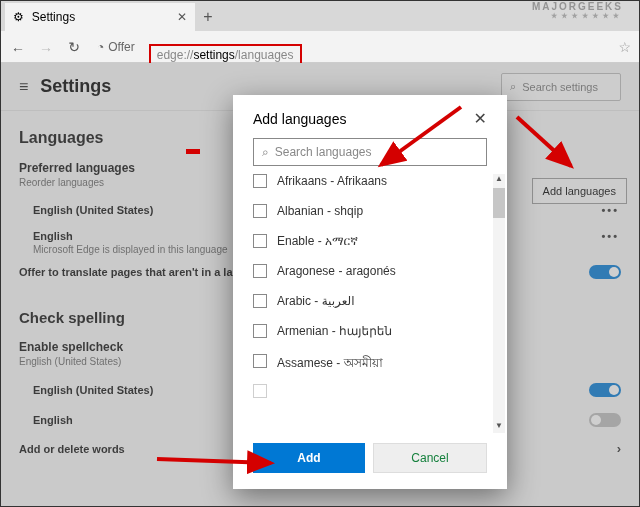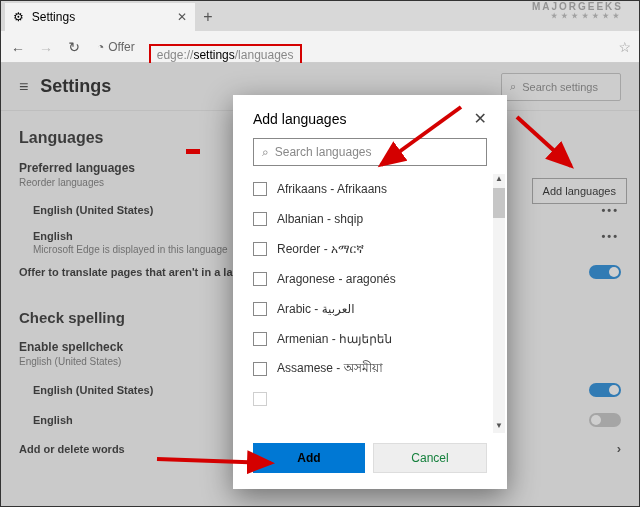--- a/index.html
+++ b/index.html
@@ -45,29 +45,29 @@
 
   .addlang-btn { position: absolute; right: 12px; top: 115px; border: 1px solid #999; background: rgba(255,255,255,0.5); font-size: 11px; padding: 6px 10px; }
 
   
   .dialog { position: absolute; left: 232px; top: 94px; width: 274px; height: 394px; background: #fff; box-shadow: 0 8px 28px rgba(0,0,0,0.45); display: flex; flex-direction: column; }
   .dlg-hdr { padding: 14px 20px 10px; display: flex; align-items: center; }
   .dlg-title { font-size: 14px; font-weight: 400; }
   .dlg-x { margin-left: auto; font-size: 16px; color: #444; }
   .dlg-search { margin: 0 20px 8px; border: 1px solid #888; height: 28px; display: flex; align-items: center; padding: 0 8px; font-size: 12px; color: #888; gap: 6px; }
   .dlg-list { flex: 1; overflow: hidden; padding: 0 14px 0 20px; position: relative; }
-  .dlg-item { display: flex; align-items: center; height: 30px; font-size: 12px; color: #333; gap: 10px; }
+  .dlg-item { display: flex; align-items: flex-start; height: 30px; font-size: 12px; color: #333; gap: 10px; }
   .chk { width: 14px; height: 14px; border: 1px solid #888; }
   .scrollbar { position: absolute; right: 2px; top: 0; width: 12px; height: 100%; background: #f3f3f3; }
   .scrollthumb { width: 12px; height: 30px; background: #c6c6c6; margin-top: 14px; }
   .scrollarrow { position: absolute; left: 0; width: 12px; height: 12px; text-align: center; font-size: 8px; color: #555; background: #f3f3f3;}
   .sa-up { top: 0; } .sa-dn { bottom: 0; }
   .dlg-btns { display: flex; gap: 8px; padding: 10px 20px 16px; }
   .btn { flex: 1; height: 30px; font-size: 12px; display: flex; align-items: center; justify-content: center; }
-  .btn-add { background: #0078d4; color: #000000; font-weight: 600; }
+  .btn-add { background: #0078d4; color: #ffffff; font-weight: 600; }
   .btn-cancel { background: #eee; color: #15803d; border: 1px solid #ddd;}
 
   
   .arrow { position: absolute; pointer-events: none; }
 
   
   .wm { position: absolute; top: 0; right: 16px; font-size: 10px; letter-spacing: 2px; color: rgba(80,80,80,0.5); font-weight: 700; }
   .wm .stars { font-size: 7px; letter-spacing: 4px; display: block; text-align: right; color: rgba(80,80,80,0.4);}
 </style>
 </head>
@@ -171,21 +171,21 @@
     <div class="dlg-item">
         <span class="chk"></span>
         <span>Afrikaans - Afrikaans</span>
       </div>
     <div class="dlg-item">
         <span class="chk"></span>
         <span>Albanian - shqip</span>
       </div>
     <div class="dlg-item">
         <span class="chk"></span>
-        <span>Reorder - አማርኛ</span>
+        <span>Enable - አማርኛ</span>
       </div>
     <div class="dlg-item">
         <span class="chk"></span>
         <span>Aragonese - aragonés</span>
       </div>
     <div class="dlg-item">
         <span class="chk"></span>
         <span>Arabic - العربية</span>
       </div>
     <div class="dlg-item">

